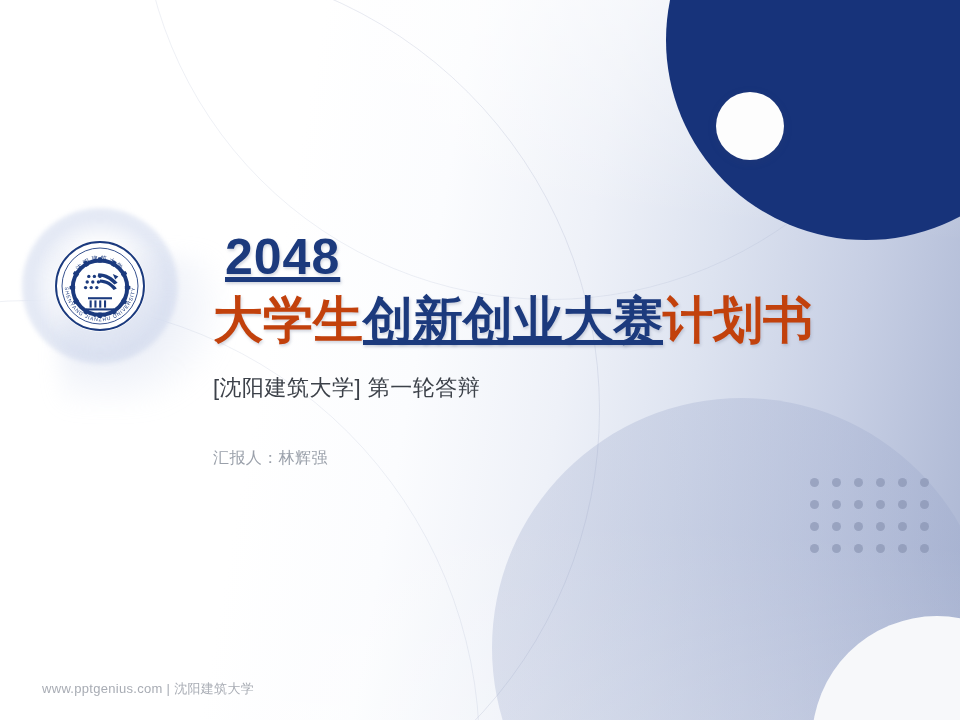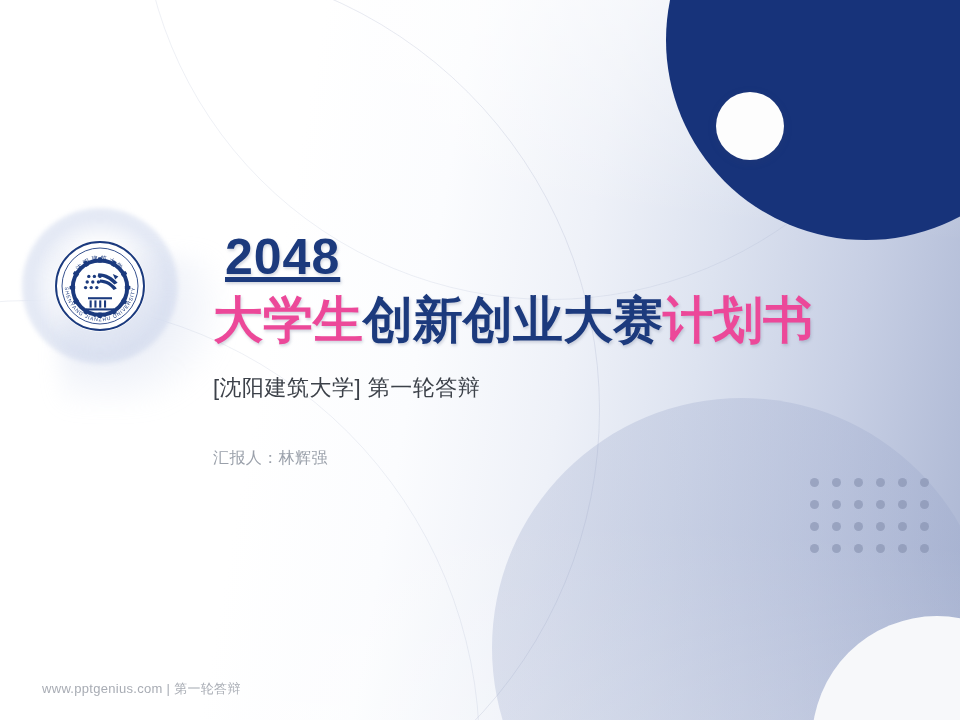--- a/index.html
+++ b/index.html
@@ -189,22 +189,22 @@
   }
   .main-title {
     margin: 4px 0 0 0;
     font-size: 50px;
     font-weight: bold;
     line-height: 1.06;
     letter-spacing: 0px;
     white-space: nowrap;
     text-shadow: 1px 2px 3px rgba(110,120,150,0.30);
   }
-  .main-title .seg-dark { color: #ec4899; }
-  .main-title .seg-blue { color: #1c3a7d; }
+  .main-title .seg-dark { color: #c2410c; }
+  .main-title .seg-blue { color: #1c3a7d; text-decoration: underline; }
 
   .subtitle {
     margin: 26px 0 8px 0;
     font-size: 22px;
     color: #3c4149;
     font-weight: normal;
     letter-spacing: 0.5px;
   }
 
   .meta {
@@ -342,15 +342,15 @@
 
   <div class="text-col">
     <div class="big-year">2048</div>
     <div class="main-title" id="main-title"><span class="seg-dark">大学生</span><span class="seg-blue">创新创业大赛</span><span class="seg-dark">计划书</span></div>
     <div class="subtitle">[沈阳建筑大学] 第一轮答辩</div>
     <div class="meta">
       <div class="meta-line">汇报人：林辉强</div>
     </div>
   </div>
 
-  <div class="footer">www.pptgenius.com | 第一轮答辩</div>
+  <div class="footer">www.pptgenius.com | 沈阳建筑大学</div>
 
 </div>
 
 </body></html>

